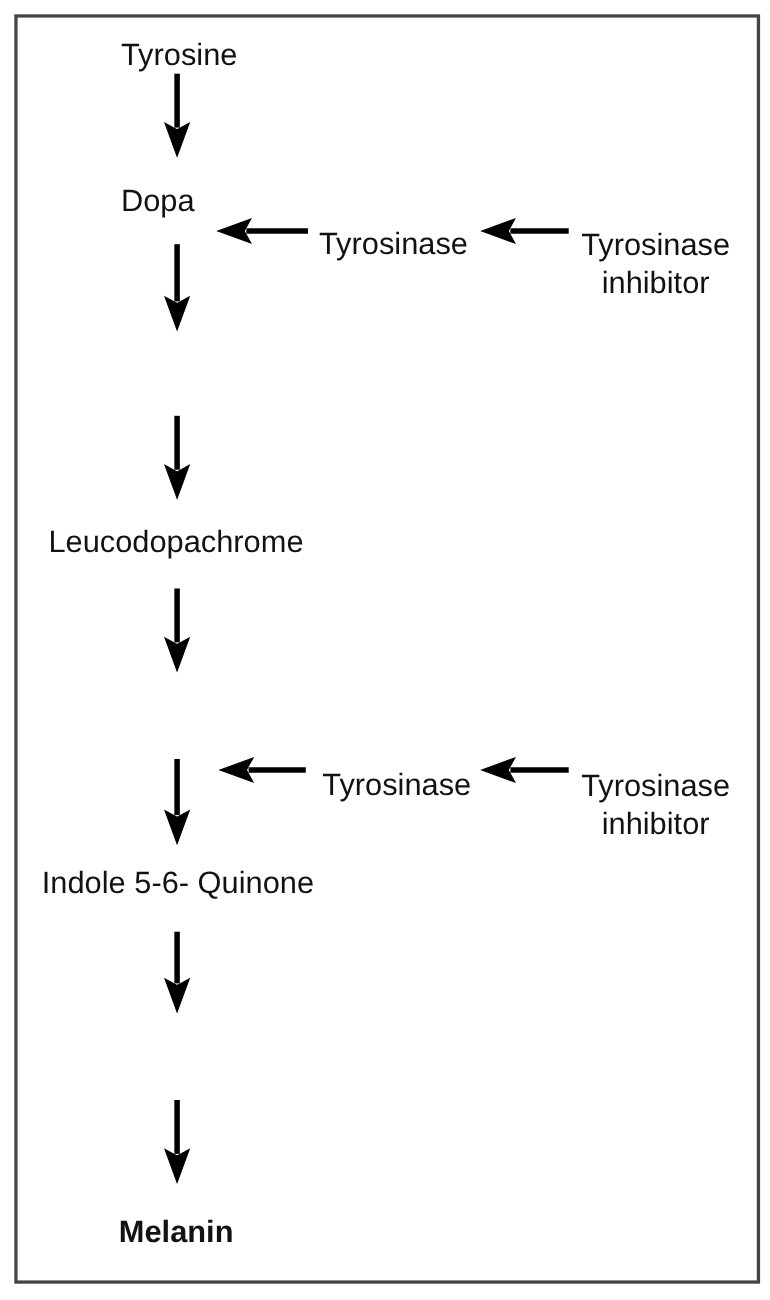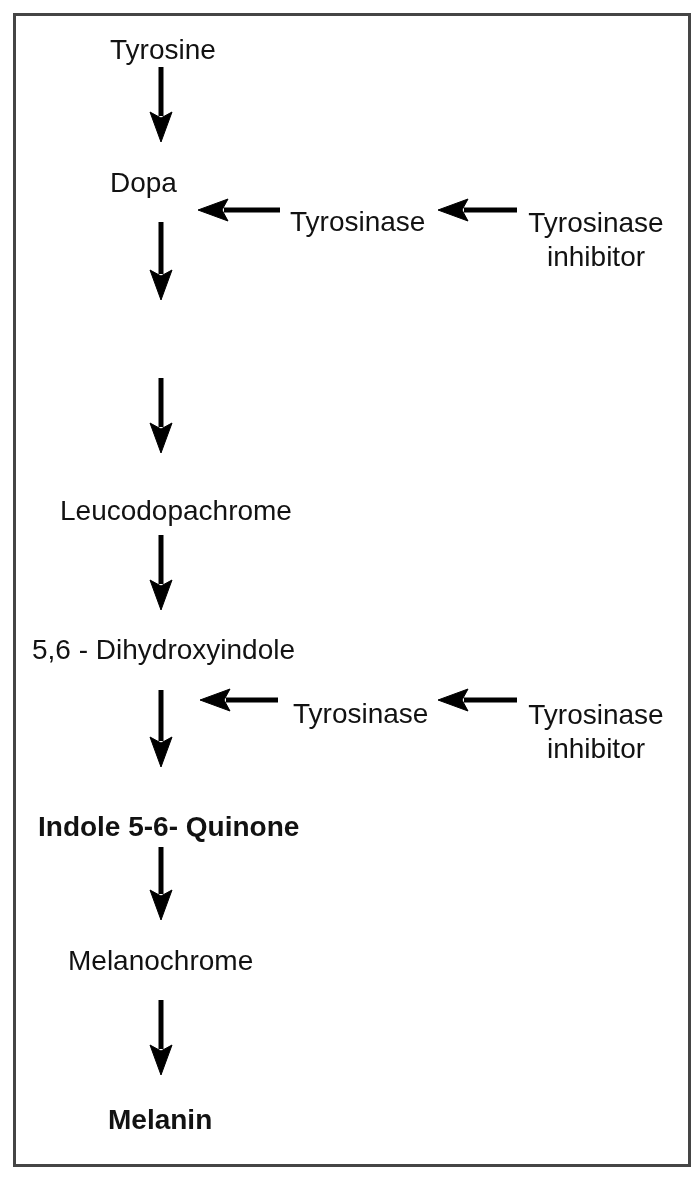--- a/index.html
+++ b/index.html
@@ -18,23 +18,23 @@
   .bold{font-weight:bold;}
   #arrows{position:absolute;left:0;top:0;width:700px;height:1182px;}
   .inhib{
     position:absolute;font-size:28px;line-height:34px;color:#121212;
     text-align:center;white-space:nowrap;
   }
   
   #n-tyrosine       {left:110px;top:36px;}
   #n-dopa           {left:110px;top:169px;}
   #n-dopaquinone    {left:82px; top:324px;}
-  #n-leucodopachrome{left:60px; top:479px;margin-top:18px;}
+  #n-leucodopachrome{left:44px; top:479px;}
   #n-dihydroxyindole{left:32px; top:636px;}
-  #n-indolequinone  {left:38px; top:813px;font-weight:bold;}
+  #n-indolequinone  {left:38px; top:789px;}
   #n-melanochrome   {left:68px; top:947px;}
   #n-melanin        {left:108px;top:1106px;text-align:right;}
   #enzyme-1         {left:290px;top:208px;}
   #enzyme-2         {left:293px;top:700px;}
   #inhibitor-1      {left:528px;top:206px;width:136px;}
   #inhibitor-2      {left:528px;top:698px;width:136px;}
 </style>
 </head>
 <body>
 
@@ -88,23 +88,21 @@
     </g>
     <g stroke="#000" fill="#000">
       <line x1="464" y1="700" x2="517" y2="700" stroke-width="5"></line>
       <polygon points="438,700 468,689 462,700 468,711" stroke-width="1"></polygon>
     </g>
   </svg>
 
   <div class="lbl" id="n-tyrosine">Tyrosine</div>
   <div class="lbl" id="n-dopa">Dopa</div>
   <div class="lbl" id="n-leucodopachrome">Leucodopachrome</div>
-  <div class="lbl" id="n-dihydroxyindole">5,6 - Dihydroxyindole</div>
   <div class="lbl" id="n-indolequinone">Indole 5-6- Quinone</div>
-  <div class="lbl" id="n-melanochrome">Melanochrome</div>
   <div class="lbl bold" id="n-melanin">Melanin</div>
 
   <div class="lbl" id="enzyme-1">Tyrosinase</div>
   <div class="lbl" id="enzyme-2">Tyrosinase</div>
 
   <div class="inhib" id="inhibitor-1">
     <div>Tyrosinase</div>
     <div>inhibitor</div>
   </div>
   <div class="inhib" id="inhibitor-2">

